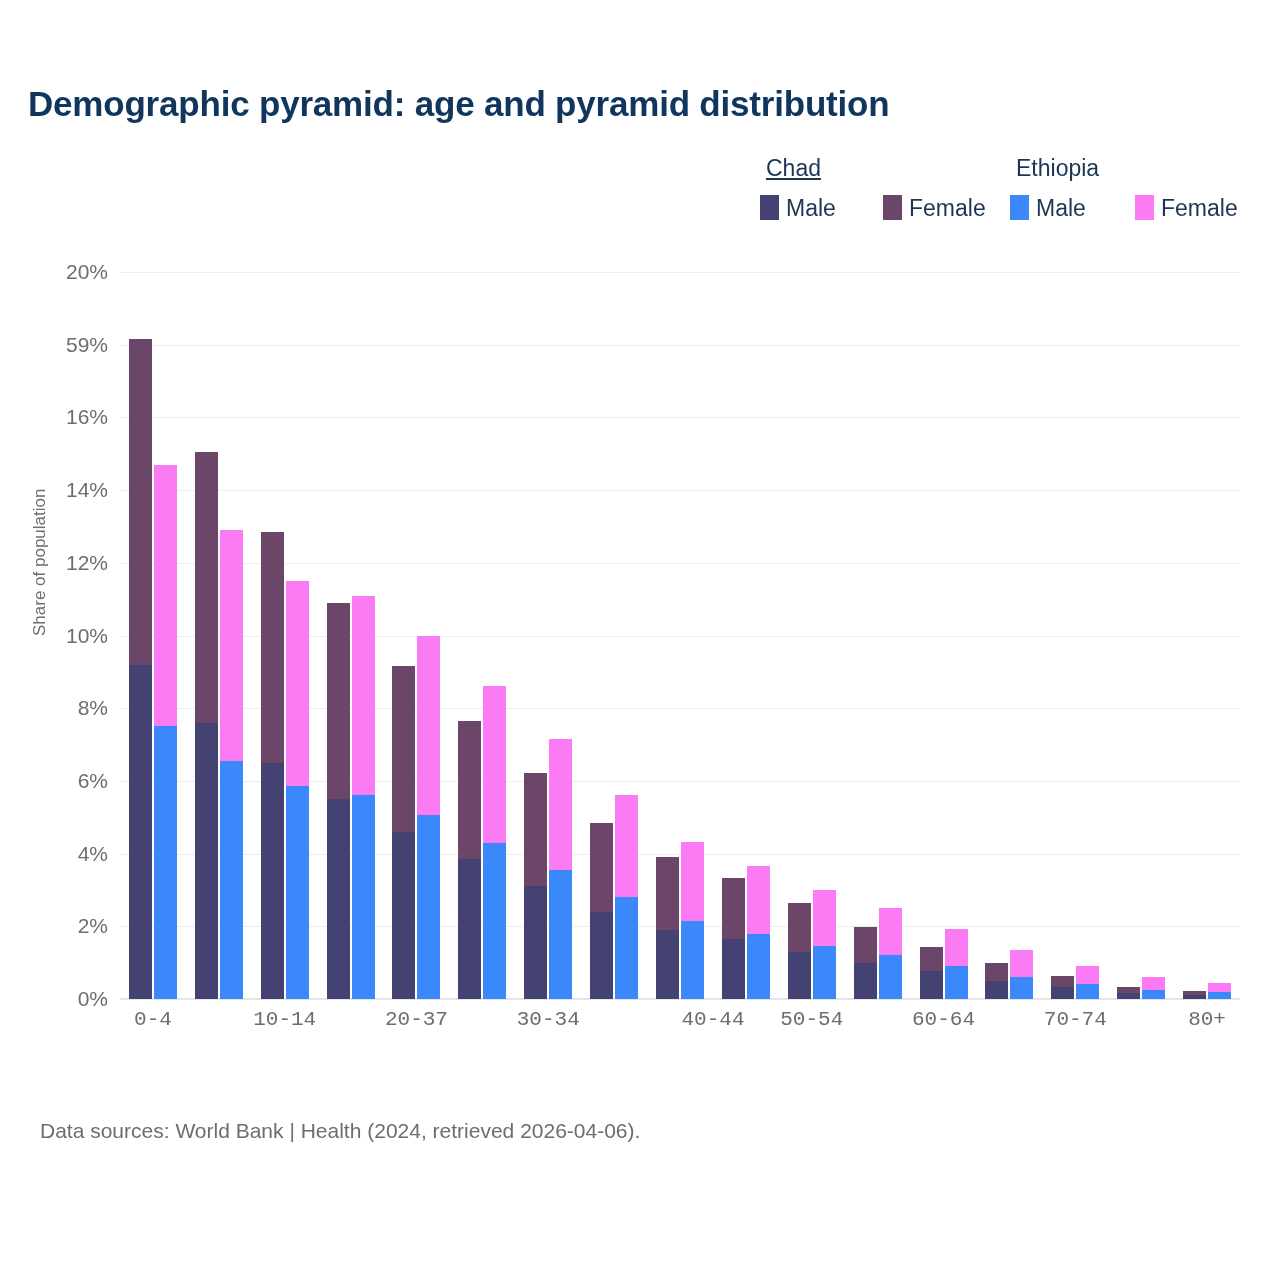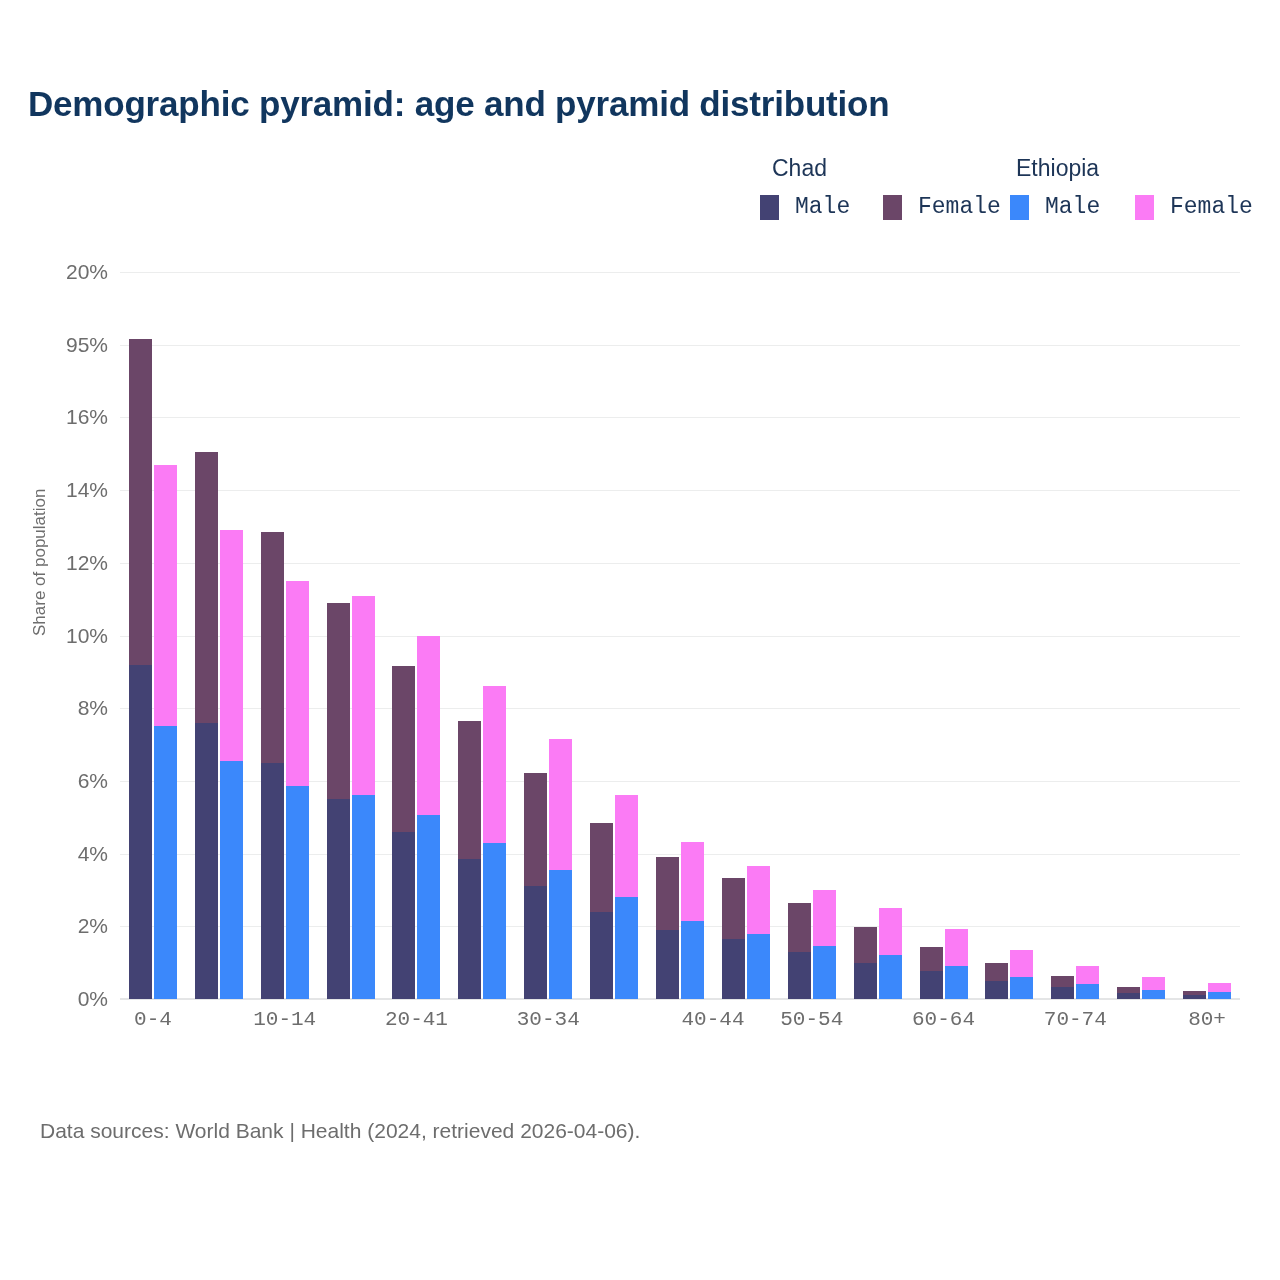--- a/index.html
+++ b/index.html
@@ -42,31 +42,30 @@
     top: 155px;
     width: 500px;
     height: 80px;
   }
   .legend-group-title {
     position: absolute;
     font-size: 23px;
     color: #1d3557;
     white-space: nowrap;
   }
-  #legend-title-chad { left: 12px;  top: 0px; }
+  #legend-title-chad { left: 6px;  top: 0px; text-decoration: underline; }
   #legend-title-ethiopia { left: 256px; top: 0px; }
 
   .legend-entry {
     position: absolute;
     top: 40px;
     display: flex;
-    align-items: center;
-    gap: 16px;
-    white-space: nowrap;
-    font-family: Liberation Mono, monospace;
+    align-items: flex-end;
+    gap: 7px;
+    white-space: nowrap;
   }
   .legend-swatch {
     width: 19px;
     height: 25px;
     display: block;
     flex: 0 0 auto;
   }
   .legend-label {
     font-size: 23px;
     color: #1d3557;
@@ -207,21 +206,21 @@
   <div id="ytick-labels">
       <div class="ytick-label" style="top: 727px;">0%</div>
       <div class="ytick-label" style="top: 654.3px;">2%</div>
       <div class="ytick-label" style="top: 581.6px;">4%</div>
       <div class="ytick-label" style="top: 508.9px;">6%</div>
       <div class="ytick-label" style="top: 436.2px;">8%</div>
       <div class="ytick-label" style="top: 363.5px;">10%</div>
       <div class="ytick-label" style="top: 290.8px;">12%</div>
       <div class="ytick-label" style="top: 218.1px;">14%</div>
       <div class="ytick-label" style="top: 145.4px;">16%</div>
-      <div class="ytick-label" style="top: 72.7px;">95%</div>
+      <div class="ytick-label" style="top: 72.7px;">59%</div>
       <div class="ytick-label" style="top: 0px;">20%</div>
     </div>
 
   <div id="plot-area">
     <div id="gridlines">
         <div class="gridline baseline" style="top: 726px;"></div>
         <div class="gridline" style="top: 654.3px;"></div>
         <div class="gridline" style="top: 581.6px;"></div>
         <div class="gridline" style="top: 508.9px;"></div>
         <div class="gridline" style="top: 436.2px;"></div>
@@ -368,21 +367,21 @@
         <div class="bar" style="left: 1088.06px; width: 23px; height: 16.3575px;">
           <div class="seg" style="background: rgb(59, 136, 251); bottom: 0px; height: 7.27px;"></div>
           <div class="seg" style="background: rgb(251, 123, 245); bottom: 7.27px; height: 9.0875px;"></div>
         </div>
       </div>
   </div>
 
   <div id="xtick-labels">
       <div class="xtick-label" style="left: 32.9412px;">0-4</div>
       <div class="xtick-label" style="left: 164.706px;">10-14</div>
-      <div class="xtick-label" style="left: 296.471px;">20-41</div>
+      <div class="xtick-label" style="left: 296.471px;">20-37</div>
       <div class="xtick-label" style="left: 428.235px;">30-34</div>
       <div class="xtick-label" style="left: 560px; margin-left: 33px;">40-44</div>
       <div class="xtick-label" style="left: 691.765px;">50-54</div>
       <div class="xtick-label" style="left: 823.529px;">60-64</div>
       <div class="xtick-label" style="left: 955.294px;">70-74</div>
       <div class="xtick-label" style="left: 1087.06px;">80+</div>
     </div>
 
   <div id="footer">
     <div class="footer-line">Data sources: World Bank | Health (2024, retrieved 2026-04-06).</div>

